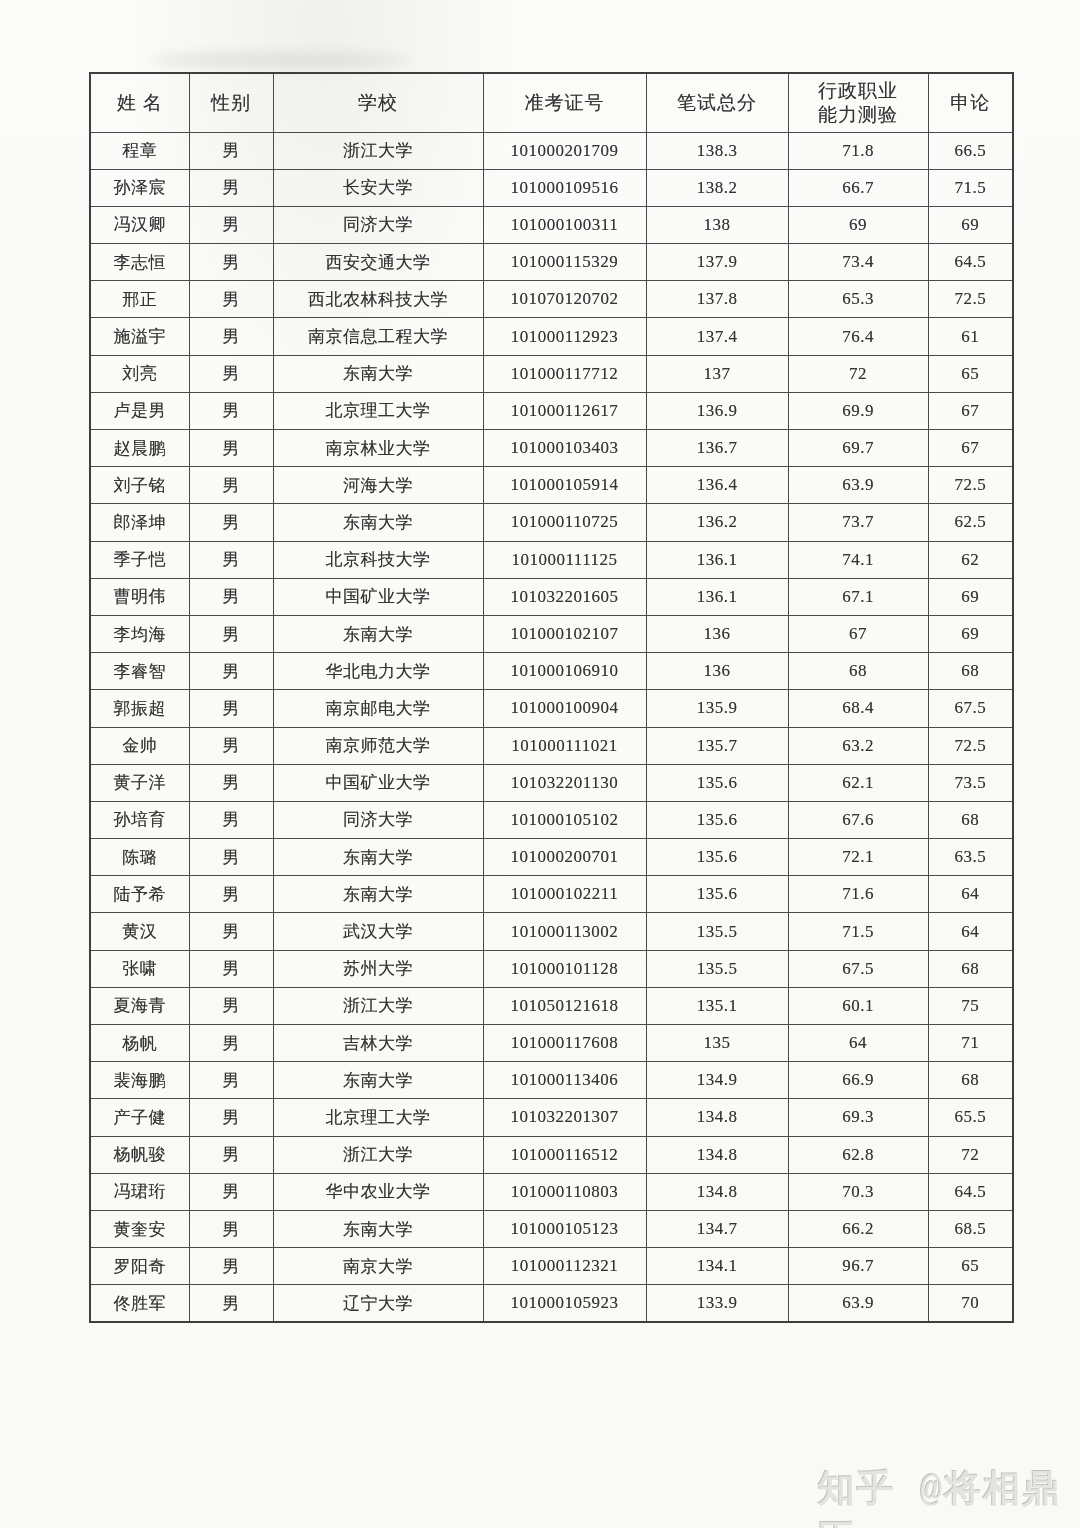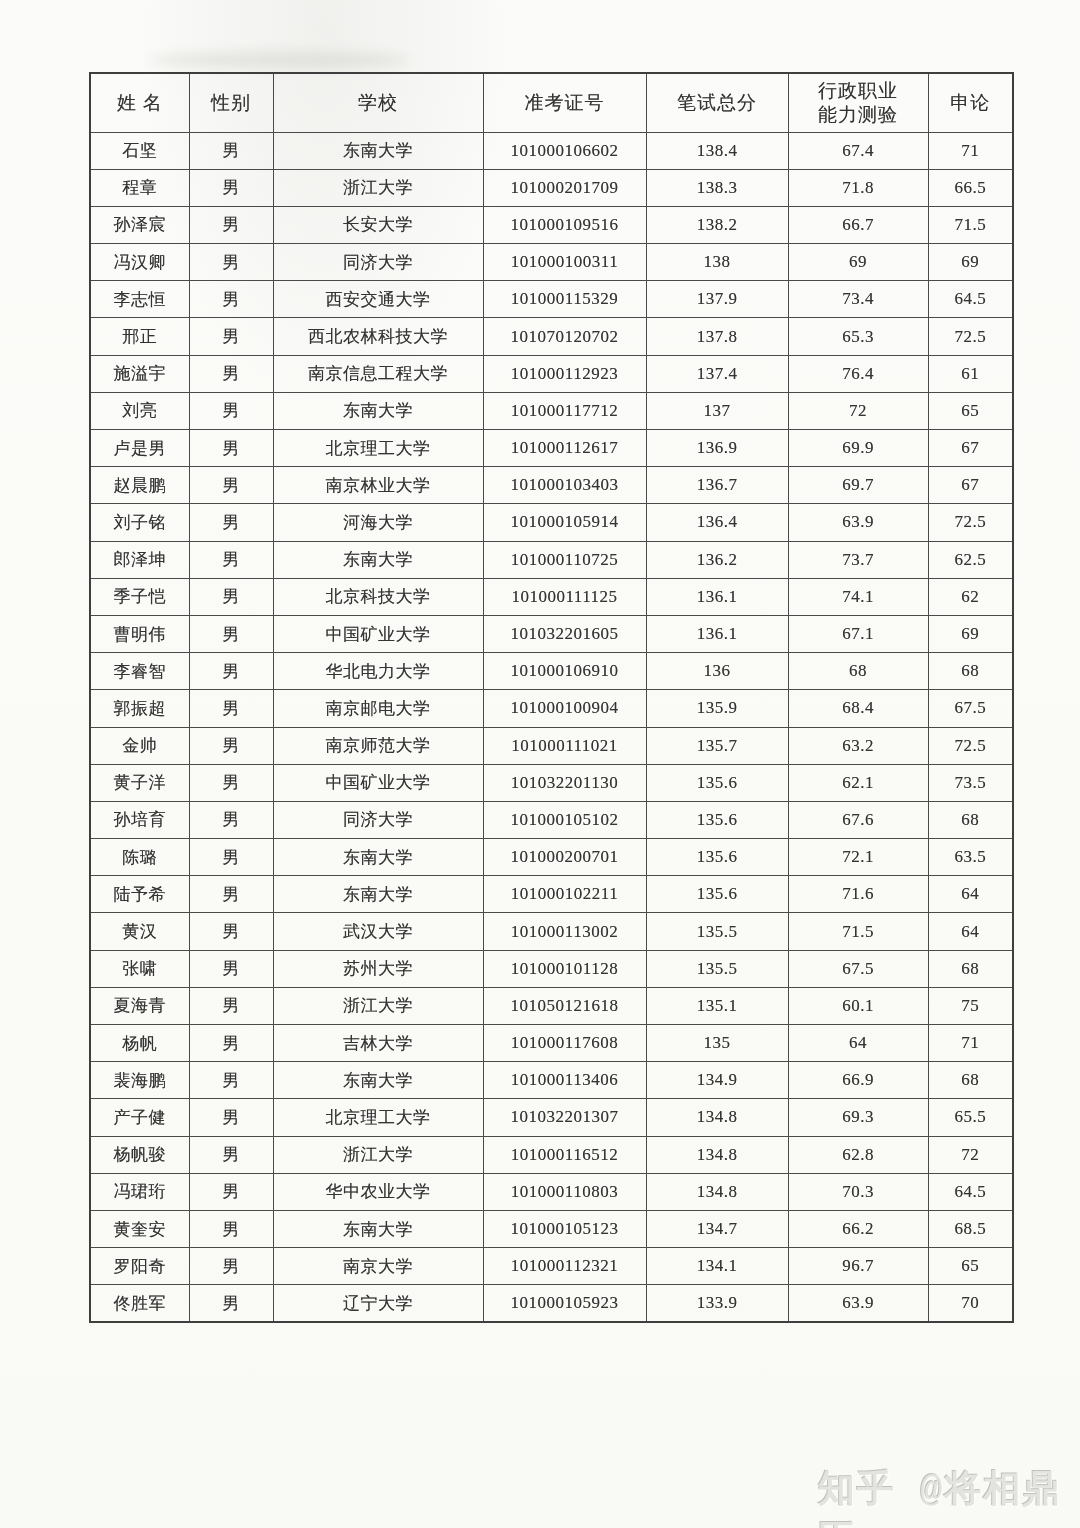--- a/index.html
+++ b/index.html
@@ -103,29 +103,20 @@
           <th>学校</th>
           <th>准考证号</th>
           <th>笔试总分</th>
           <th>行政职业
 能力测验</th>
           <th>申论</th>
         </tr>
     </thead>
     <tbody>
         <tr>
-          <td>石坚</td>
-          <td>男</td>
-          <td>东南大学</td>
-          <td>101000106602</td>
-          <td>138.4</td>
-          <td>67.4</td>
-          <td>71</td>
-        </tr>
-        <tr>
           <td>程章</td>
           <td>男</td>
           <td>浙江大学</td>
           <td>101000201709</td>
           <td>138.3</td>
           <td>71.8</td>
           <td>66.5</td>
         </tr>
         <tr>
           <td>孙泽宸</td>
@@ -226,20 +217,29 @@
           <td>74.1</td>
           <td>62</td>
         </tr>
         <tr>
           <td>曹明伟</td>
           <td>男</td>
           <td>中国矿业大学</td>
           <td>101032201605</td>
           <td>136.1</td>
           <td>67.1</td>
+          <td>69</td>
+        </tr>
+        <tr>
+          <td>李均海</td>
+          <td>男</td>
+          <td>东南大学</td>
+          <td>101000102107</td>
+          <td>136</td>
+          <td>67</td>
           <td>69</td>
         </tr>
         <tr>
           <td>李睿智</td>
           <td>男</td>
           <td>华北电力大学</td>
           <td>101000106910</td>
           <td>136</td>
           <td>68</td>
           <td>68</td>

